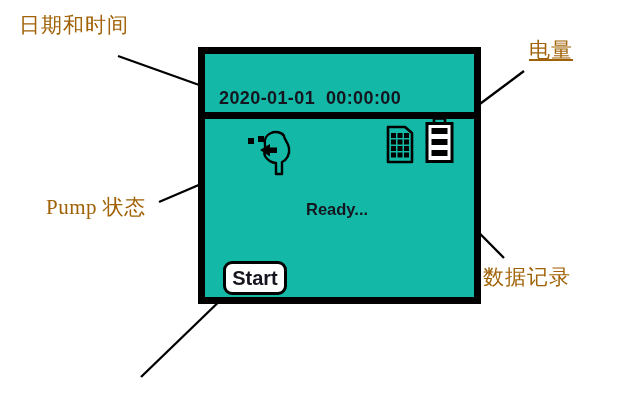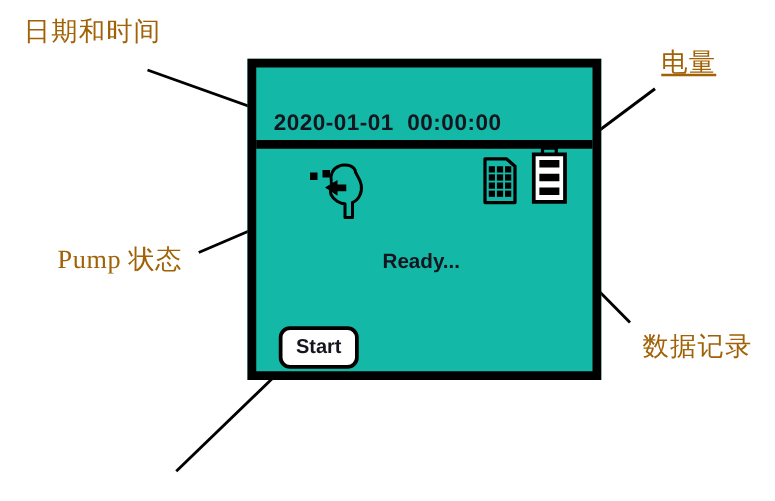--- a/index.html
+++ b/index.html
@@ -32,26 +32,26 @@
   .datalog-icon{left:179px;top:71px;}
   .battery-icon{left:220px;top:63px;}
   .ready{
     position:absolute;left:57px;top:146px;font-size:16.5px;font-weight:600;color:#15151f;margin-left:44px;
   }
   .start-btn{
     position:absolute;left:18px;top:207px;width:64px;height:34px;
     border:3.5px solid #000;border-radius:9px;background:#fff;box-sizing:border-box;
     display:flex;align-items:center;justify-content:center;
     font-family:"Liberation Sans","DejaVu Sans",sans-serif;
-    font-size:16px;font-weight:600;color:#15151f;padding:0;
+    font-size:20px;font-weight:600;color:#15151f;padding:0;
   }
   .ann-datetime{left:19px;top:13px;}
   .ann-battery{left:529px;top:38px;text-decoration:underline;}
   .ann-pump{left:46px;top:195px;letter-spacing:.5px;}
-  .ann-datalog{left:514px;top:265px;}
+  .ann-datalog{left:483px;top:265px;}
   .ann-start{left:31px;top:355px;}
 </style>
 </head>
 <body>
 
 <div class="canvas">
 
   <svg class="leader-svg" viewBox="0 0 620 401">
     <line x1="118" y1="56" x2="216" y2="91" stroke="#000" stroke-width="2.3"></line>
     <line x1="524" y1="71" x2="441" y2="133" stroke="#000" stroke-width="2.3"></line>

